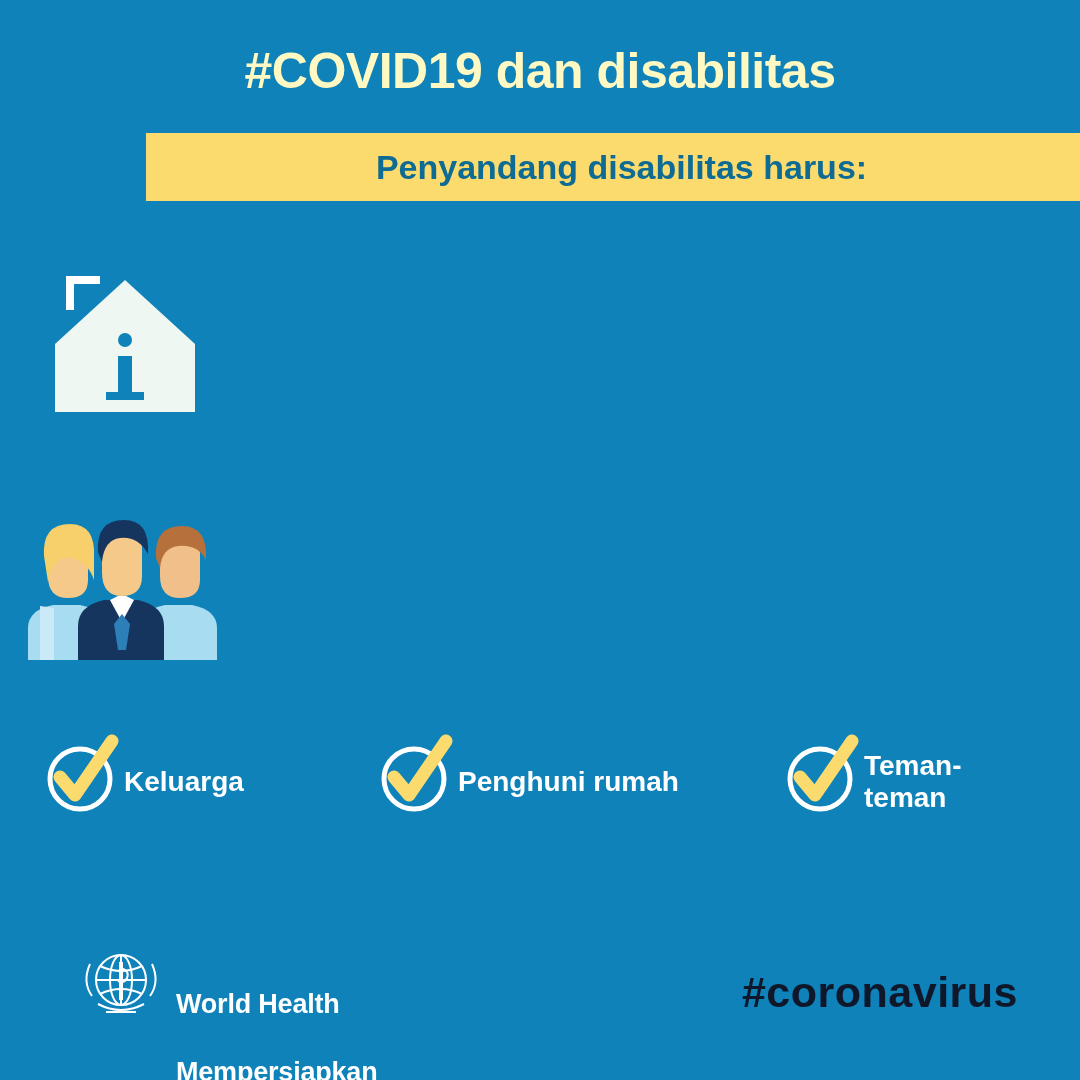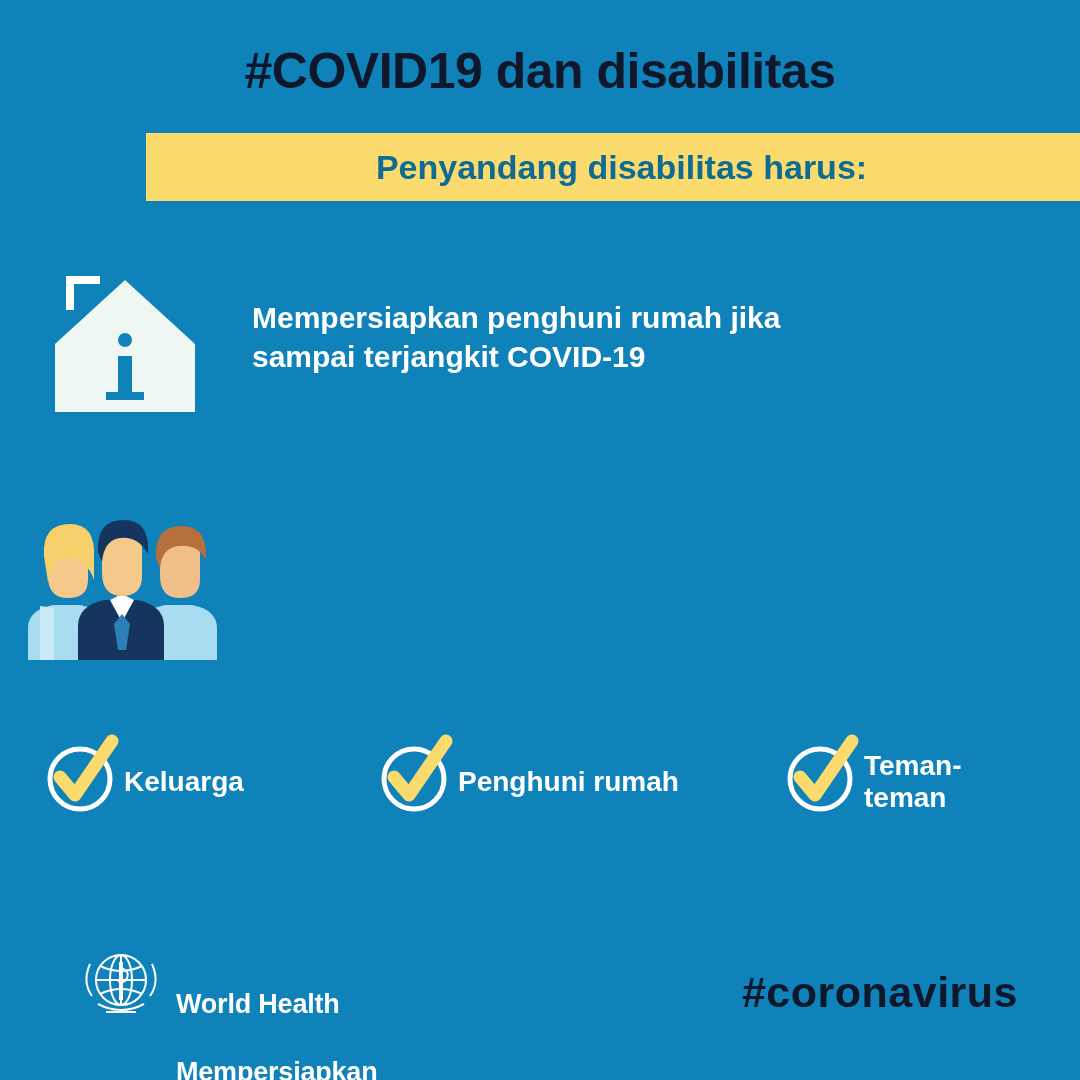--- a/index.html
+++ b/index.html
@@ -20,21 +20,21 @@
     background: #0e82b9;
   }
 
   
   .title {
     position: absolute;
     top: 42px;
     left: 0;
     width: 1080px;
     text-align: center;
-    color: #0f172a;
+    color: #fef9c3;
     font-size: 50px;
     font-weight: bold;
     letter-spacing: -0.5px;
   }
 
   
   .banner {
     position: absolute;
     top: 133px;
     left: 146px;
@@ -152,22 +152,20 @@
 
         <path d="M30 48 L30 18 L60 18" fill="none" stroke="#ffffff" stroke-width="8"></path>
 
         <path d="M85 18 L155 82 L155 150 L15 150 L15 82 Z" fill="#eef7f2"></path>
 
         <circle cx="85" cy="78" r="7" fill="#0e82b9"></circle>
         <rect x="78" y="94" width="14" height="42" fill="#0e82b9"></rect>
         <rect x="66" y="130" width="38" height="8" fill="#0e82b9"></rect>
       </svg>
     </span>
-    <div class="row-text">Mempersiapkan penghuni rumah jika
-sampai terjangkit COVID-19</div>
   </div>
 
   <div class="row row-2">
     <span>
       <svg width="210" height="150" viewBox="0 0 210 150">
 
         <path d="M10 150 L10 118 Q10 100 35 95 L62 95 Q87 100 87 118 L87 150 Z" fill="#a8dcf0"></path>
         <path d="M30 40 Q30 18 50 18 Q70 18 70 42 L70 70 Q70 88 50 88 Q30 88 30 66 Z" fill="#f5c98a"></path>
         <path d="M26 46 Q24 14 52 14 Q78 14 76 48 L76 70 Q70 52 54 48 Q36 44 30 72 Z" fill="#f7cf6b"></path>
         <path d="M22 96 L22 150 L36 150 L36 98 Z" fill="#cbeaf7"></path>

